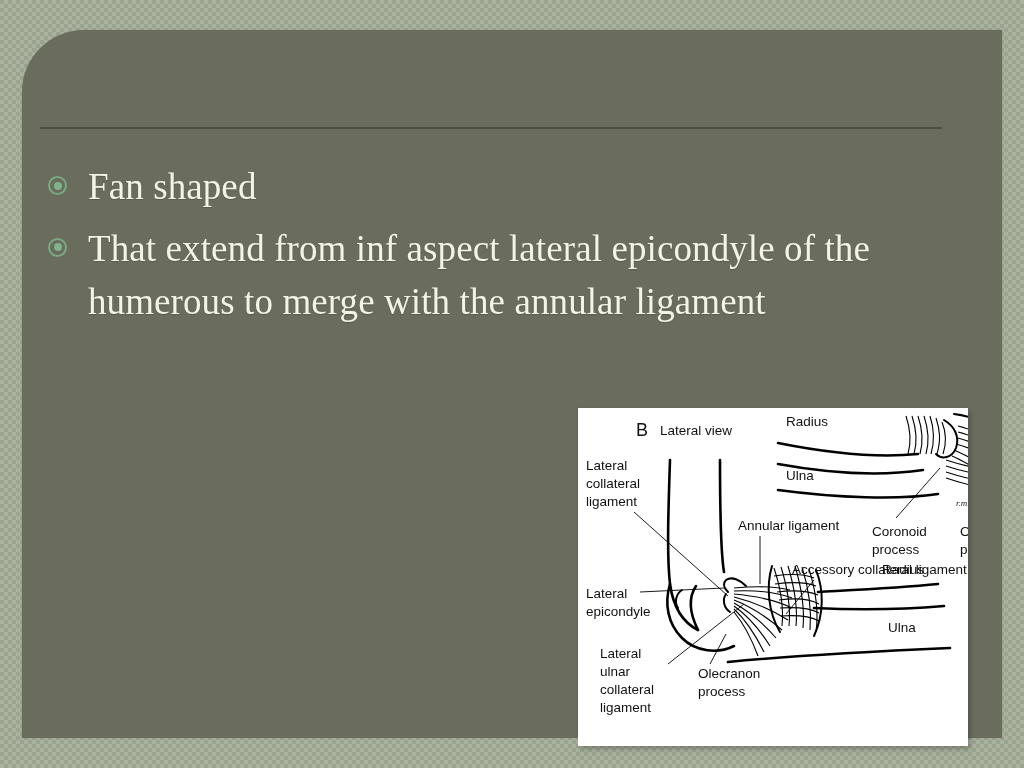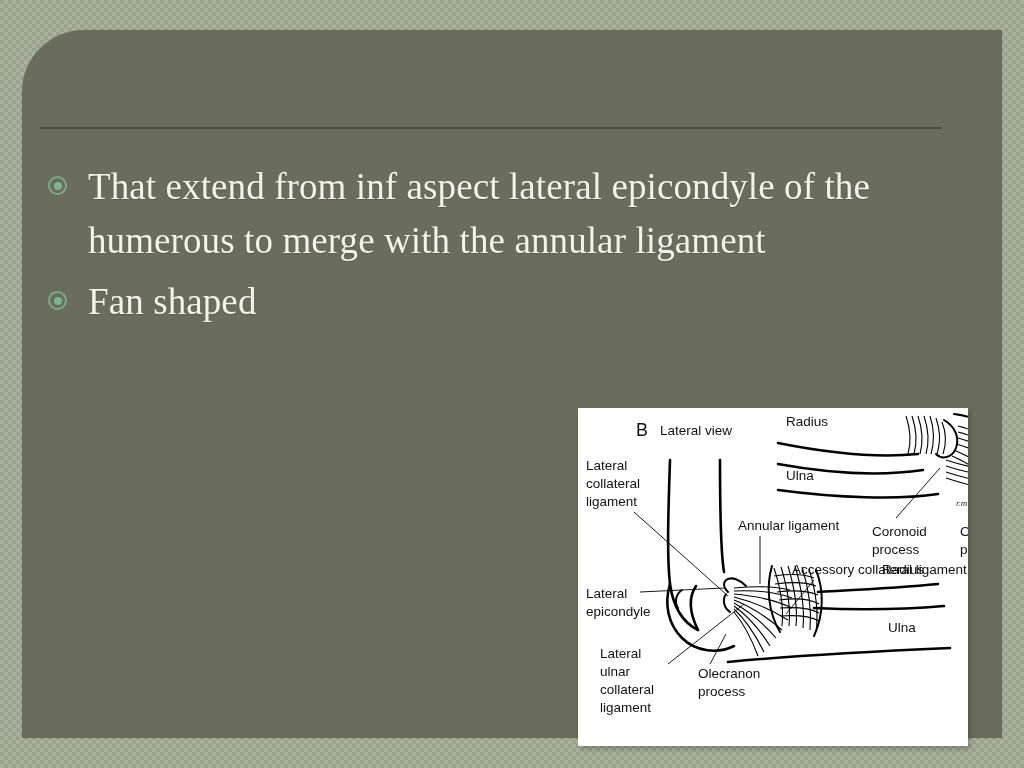--- a/index.html
+++ b/index.html
@@ -132,25 +132,25 @@
 
 <div id="slide">
 
   <div id="panel"></div>
 
   <div id="title-rule"></div>
 
   <ul id="body-list">
     <li class="bullet-item">
       <span class="bullet-marker"></span>
-      <span>That extend from  inf aspect  lateral epicondyle of the humerous to merge with the annular ligament</span>
+      <span>Fan shaped</span>
     </li>
     <li class="bullet-item">
       <span class="bullet-marker"></span>
-      <span>Fan shaped</span>
+      <span>That extend from  inf aspect  lateral epicondyle of the humerous to merge with the annular ligament</span>
     </li>
   </ul>
 
   <div id="figure-wrap">
     <svg id="figure-svg" viewBox="0 0 440 338" xmlns="http://www.w3.org/2000/svg">
 
       <rect x="0" y="0" width="440" height="338" fill="#ffffff"></rect>
 
       <text class="fig-label-b" x="58" y="28">B</text>
       <text class="fig-label" x="82" y="27">Lateral view</text>

